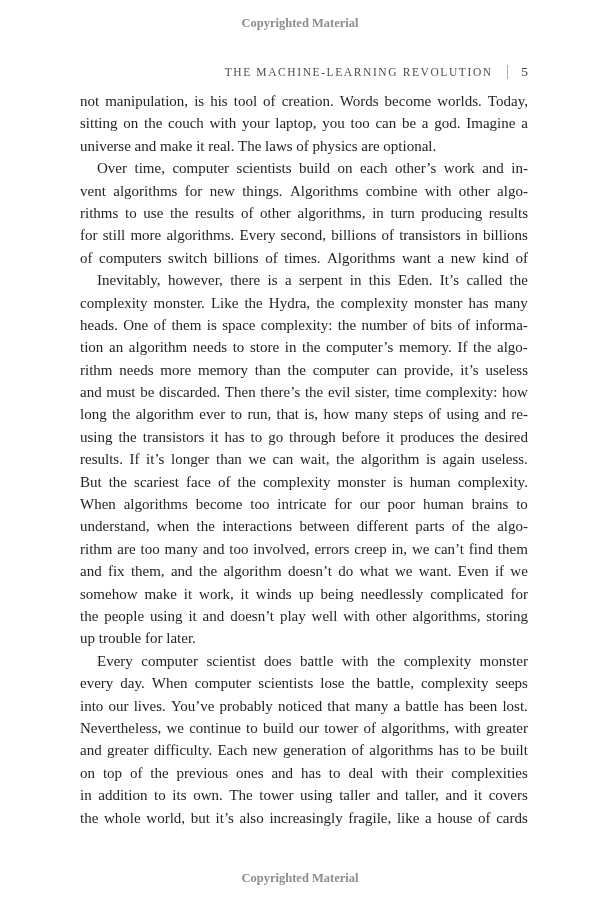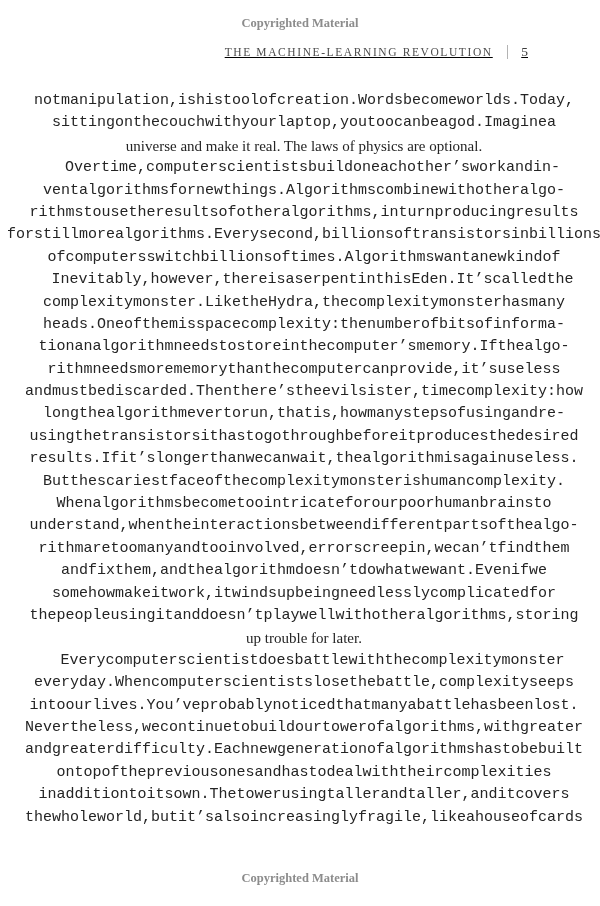--- a/index.html
+++ b/index.html
@@ -24,26 +24,25 @@
     font-weight: bold;
     font-size: 12.5px;
     letter-spacing: 0px;
     color: #8c8c8c;
   }
   .watermark.top { top: 16px; }
   .watermark.bottom { top: 871px; }
 
   .running-head {
     position: absolute;
-    top: 44px;
+    top: 64px;
     right: 72px;
     display: flex;
     align-items: center;
     height: 16px;
-    text-decoration: underline;
   }
   .rh-title {
     font-family: "Liberation Serif", serif;
     font-size: 11.5px;
     letter-spacing: 1.6px;
     color: #4d4d4d;
     white-space: nowrap;
   }
   .rh-sep {
     display: inline-block;
@@ -67,25 +66,24 @@
     font-size: 15px;
     color: #242424;
   }
   .line {
     height: 22.4px;
     line-height: 22.4px;
     white-space: nowrap;
   }
   .line.just {
     display: flex;
-    justify-content: center;
-    font-family: Liberation Mono, monospace;
+    justify-content: space-between;
   }
   .line.flush {
-    text-align: center;
+    text-align: left;
     white-space: normal;
   }
   .line.indent { padding-left: 17px; }
   .line span { display: inline-block; }
 </style>
 </head>
 <body>
 
 <div class="page">
 

